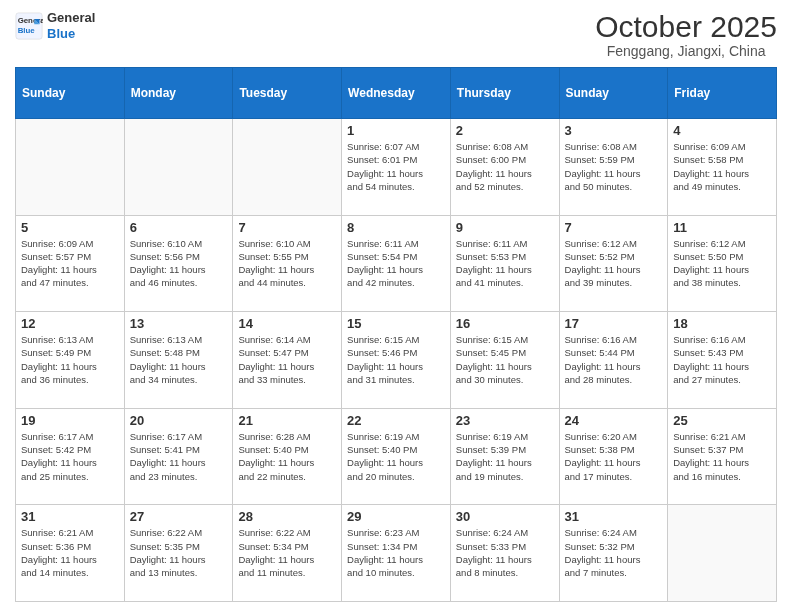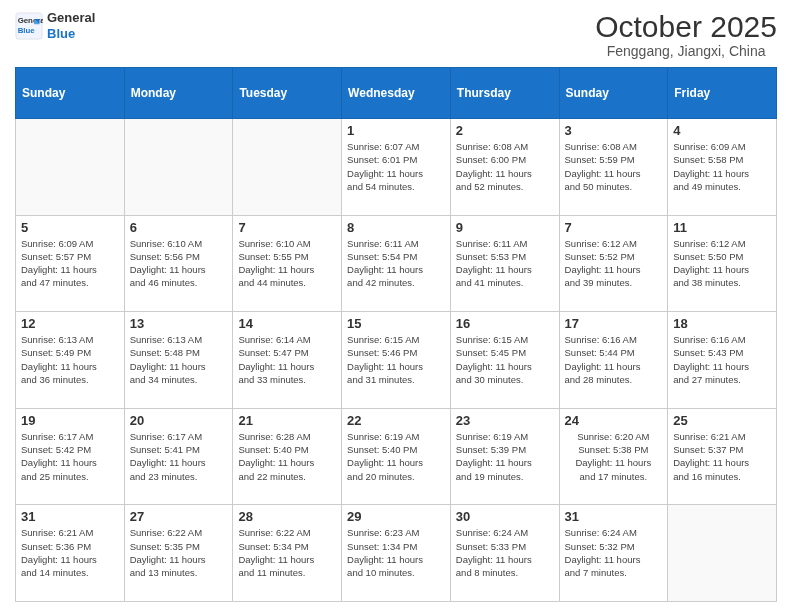--- a/index.html
+++ b/index.html
@@ -299,21 +299,21 @@
           </td>
           <td>
             <div class="day-number">23</div>
             <div class="day-info" style="white-space: pre-line;">Sunrise: 6:19 AM
 Sunset: 5:39 PM
 Daylight: 11 hours
 and 19 minutes.</div>
           </td>
           <td>
             <div class="day-number">24</div>
-            <div class="day-info" style="white-space: pre-line; text-align: center;">Sunrise: 6:20 AM
+            <div class="day-info" style="white-space: pre-line;">Sunrise: 6:20 AM
 Sunset: 5:38 PM
 Daylight: 11 hours
 and 17 minutes.</div>
           </td>
           <td>
             <div class="day-number">25</div>
             <div class="day-info" style="white-space: pre-line;">Sunrise: 6:21 AM
 Sunset: 5:37 PM
 Daylight: 11 hours
 and 16 minutes.</div>

